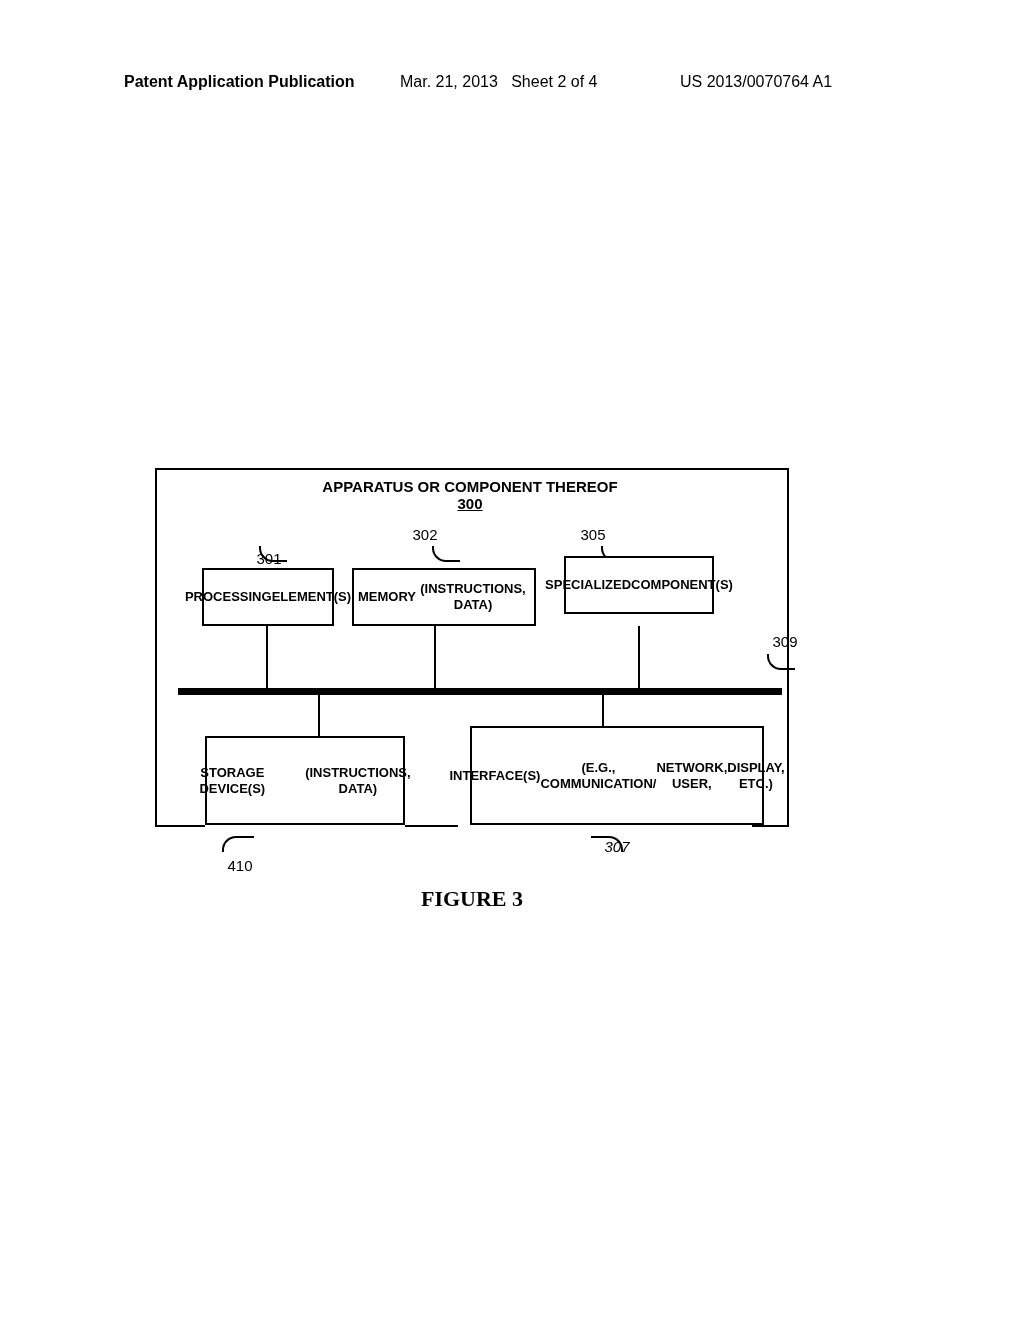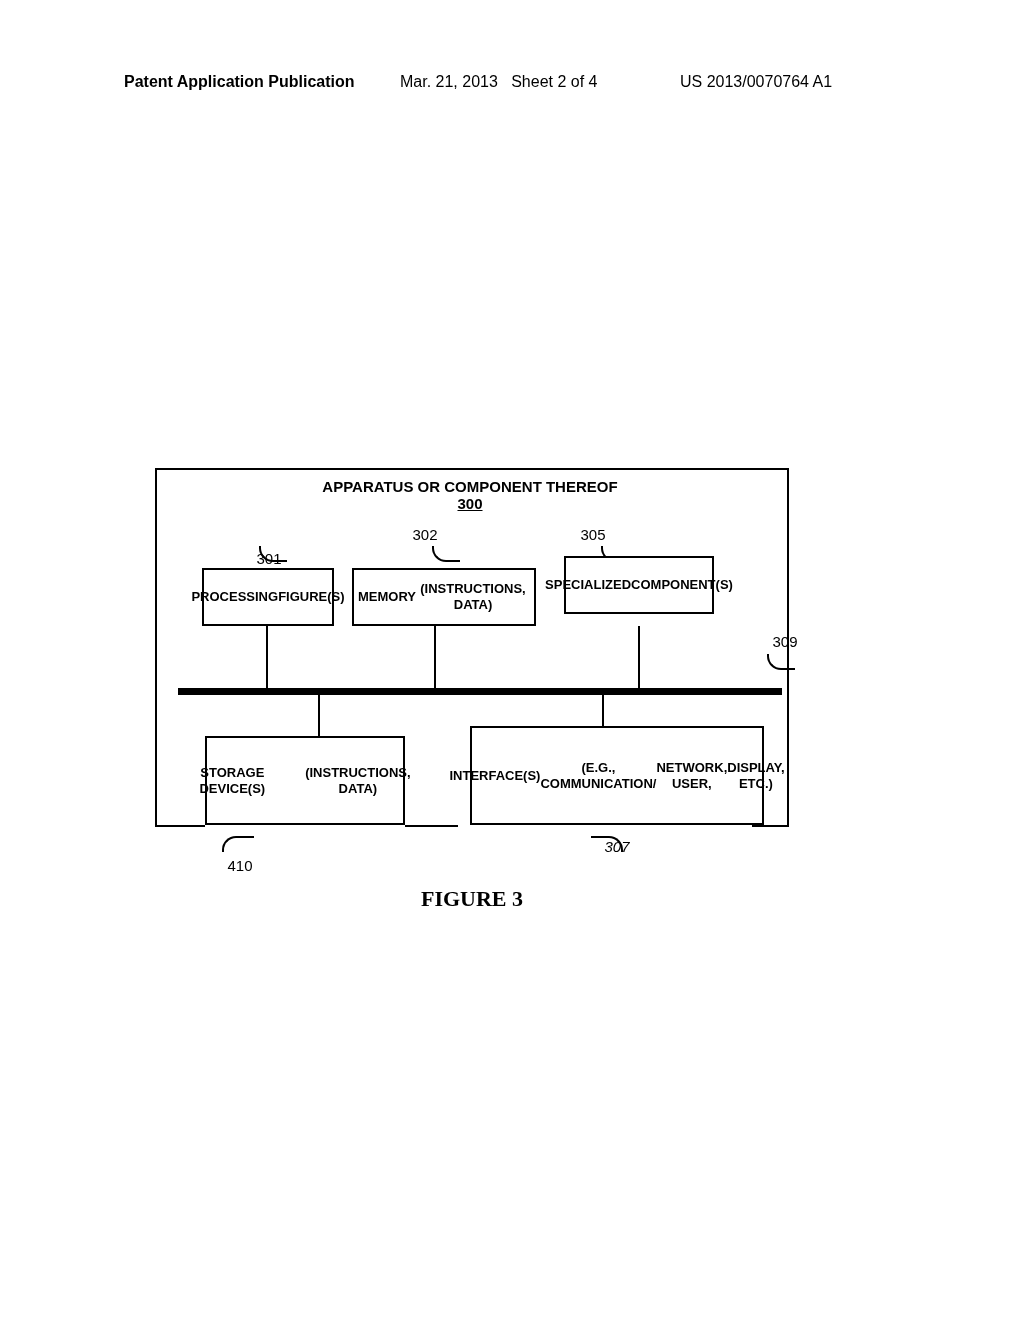--- a/index.html
+++ b/index.html
@@ -233,21 +233,21 @@
 
   <div class="bus"></div>
   <div class="conn conn-proc"></div>
   <div class="conn conn-mem"></div>
   <div class="conn conn-spec"></div>
   <div class="conn conn-stor"></div>
   <div class="conn conn-intf"></div>
 
   <div class="box box-proc">
     <span>PROCESSING</span>
-    <span>FIGURE(S)</span>
+    <span>ELEMENT(S)</span>
   </div>
 
   <div class="box box-mem">
     <span>MEMORY</span>
     <span>(INSTRUCTIONS, DATA)</span>
   </div>
 
   <div class="box box-spec">
     <span>SPECIALIZED</span>
     <span>COMPONENT(S)</span>

